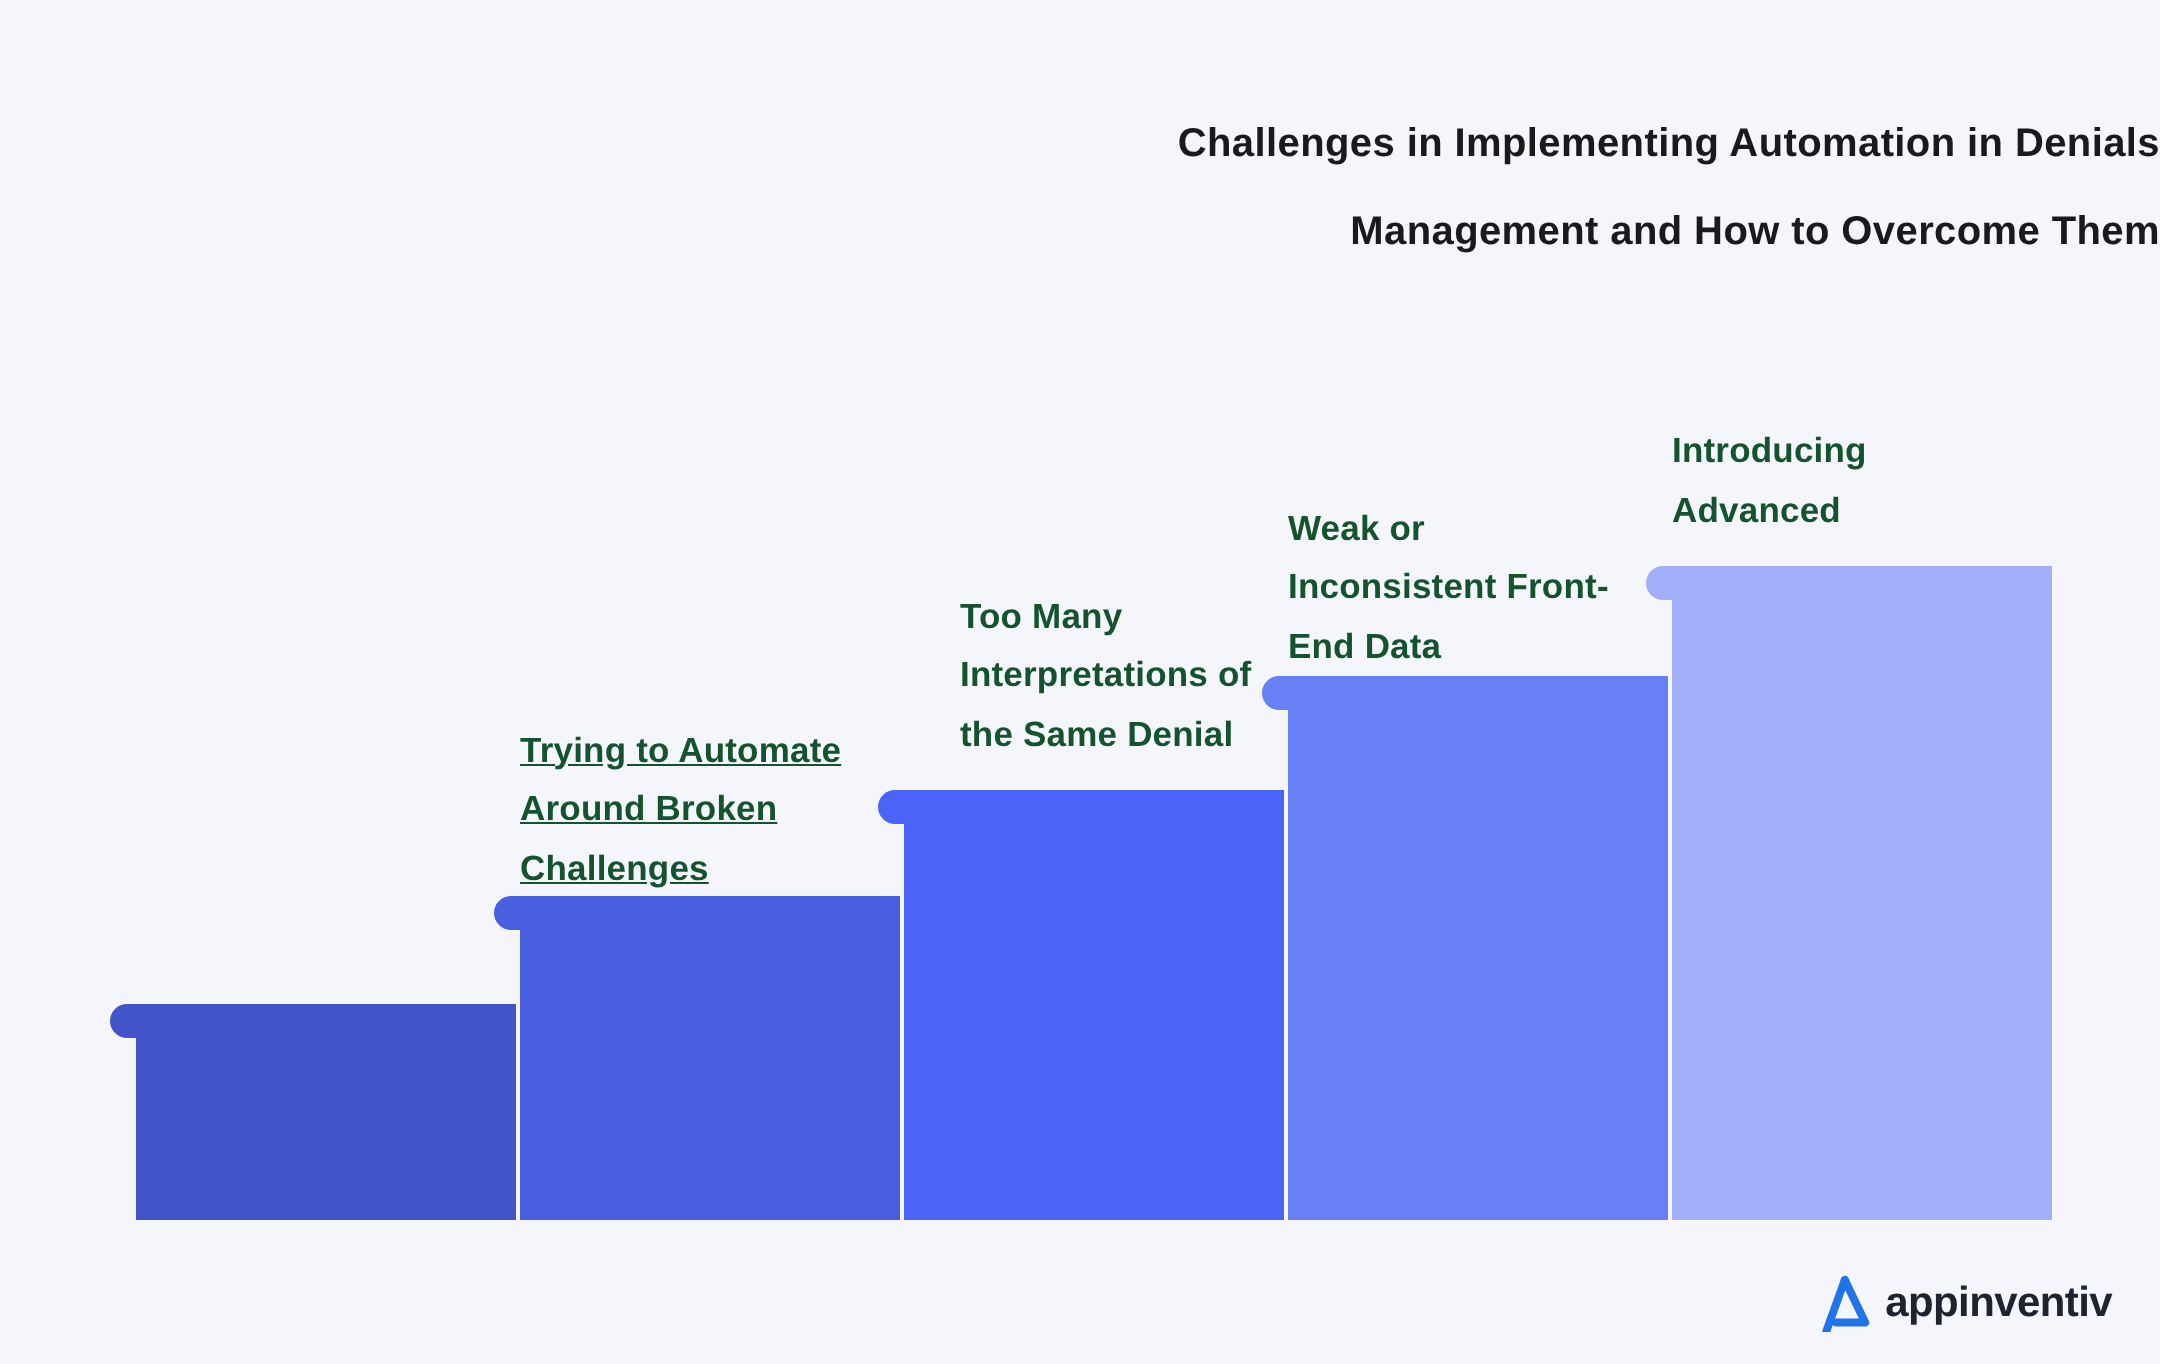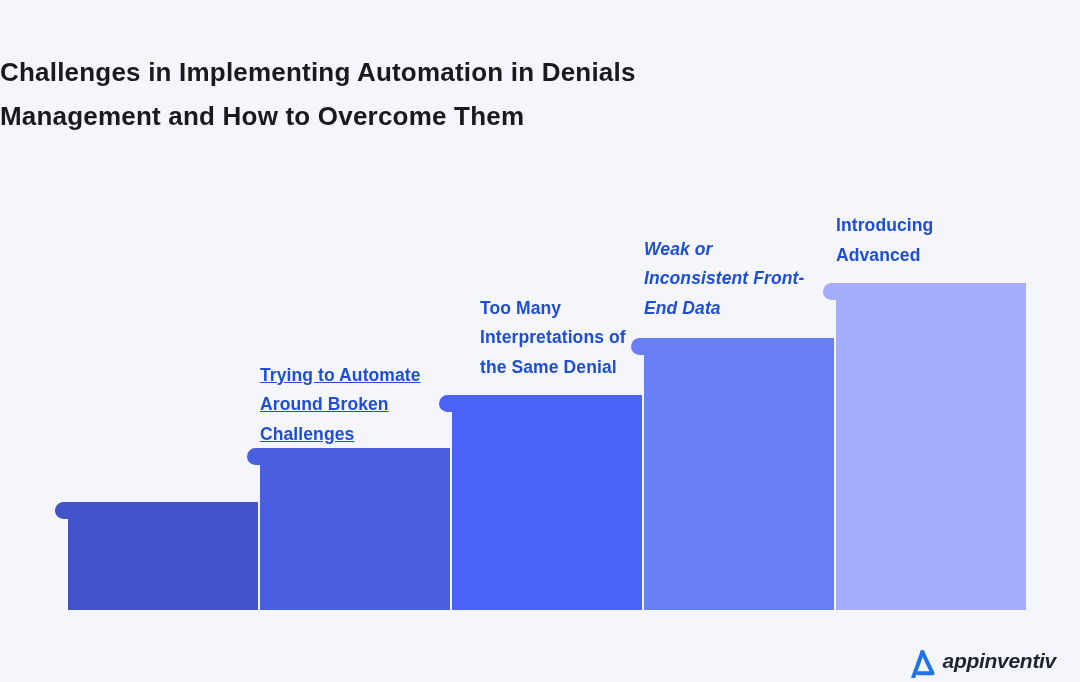--- a/index.html
+++ b/index.html
@@ -12,22 +12,22 @@
     position: relative;
     width: 1080px;
     height: 682px;
     background: #f5f6fb;
   }
   .title {
     position: absolute;
     top: 50px;
     left: 0;
     width: 1080px;
-    text-align: left;
-    font-size: 26px;
+    text-align: right;
+    font-size: 20px;
     font-weight: 700;
     line-height: 44px;
     color: #191a1c;
     letter-spacing: 0.2px;
   }
   .title .title-line { display: block; }
   .chart-area {
     position: absolute;
     left: 0; top: 0;
     width: 1080px; height: 682px;
@@ -45,32 +45,31 @@
     height: 17px;
     border-radius: 9px;
     background: inherit;
   }
   .bar-label {
     position: absolute;
     width: 210px;
     font-size: 17.5px;
     font-weight: 600;
     line-height: 29.5px;
-    color: #1d4ed8;
+    color: #14532d;
     letter-spacing: 0.1px;
   }
   .bar-label .label-line { display: block; white-space: nowrap; }
   .logo {
     position: absolute;
     right: 24px;
-    bottom: 4px;
+    bottom: 16px;
     display: flex;
-    align-items: flex-start;
+    align-items: center;
     gap: 7px;
-    font-style: italic;
   }
   .logo-mark { display: block; }
   .logo-text {
     font-size: 21px;
     font-weight: 600;
     color: #1d2330;
     letter-spacing: -0.3px;
   }
 </style>
 </head>
@@ -99,21 +98,21 @@
         <span class="pill" style="background: rgb(75, 99, 248);"></span>
       </div>
       <div class="bar-label" style="left: 452px; bottom: 300px; margin-left: 28px;">
         <span class="label-line">Too Many</span>
         <span class="label-line">Interpretations of</span>
         <span class="label-line">the Same Denial</span>
       </div>
       <div class="bar" style="left: 644px; width: 190px; height: 272px; background: rgb(105, 127, 246);">
         <span class="pill" style="background: rgb(105, 127, 246);"></span>
       </div>
-      <div class="bar-label" style="left: 644px; bottom: 359px; font-style: italic;">
+      <div class="bar-label" style="left: 644px; bottom: 344px;">
         <span class="label-line">Weak or</span>
         <span class="label-line">Inconsistent Front-</span>
         <span class="label-line">End Data</span>
       </div>
       <div class="bar" style="left: 836px; width: 190px; height: 327px; background: rgb(162, 174, 250);">
         <span class="pill" style="background: rgb(162, 174, 250);"></span>
       </div>
       <div class="bar-label" style="left: 836px; bottom: 412px;">
         <span class="label-line">Introducing</span>
         <span class="label-line">Advanced</span>

